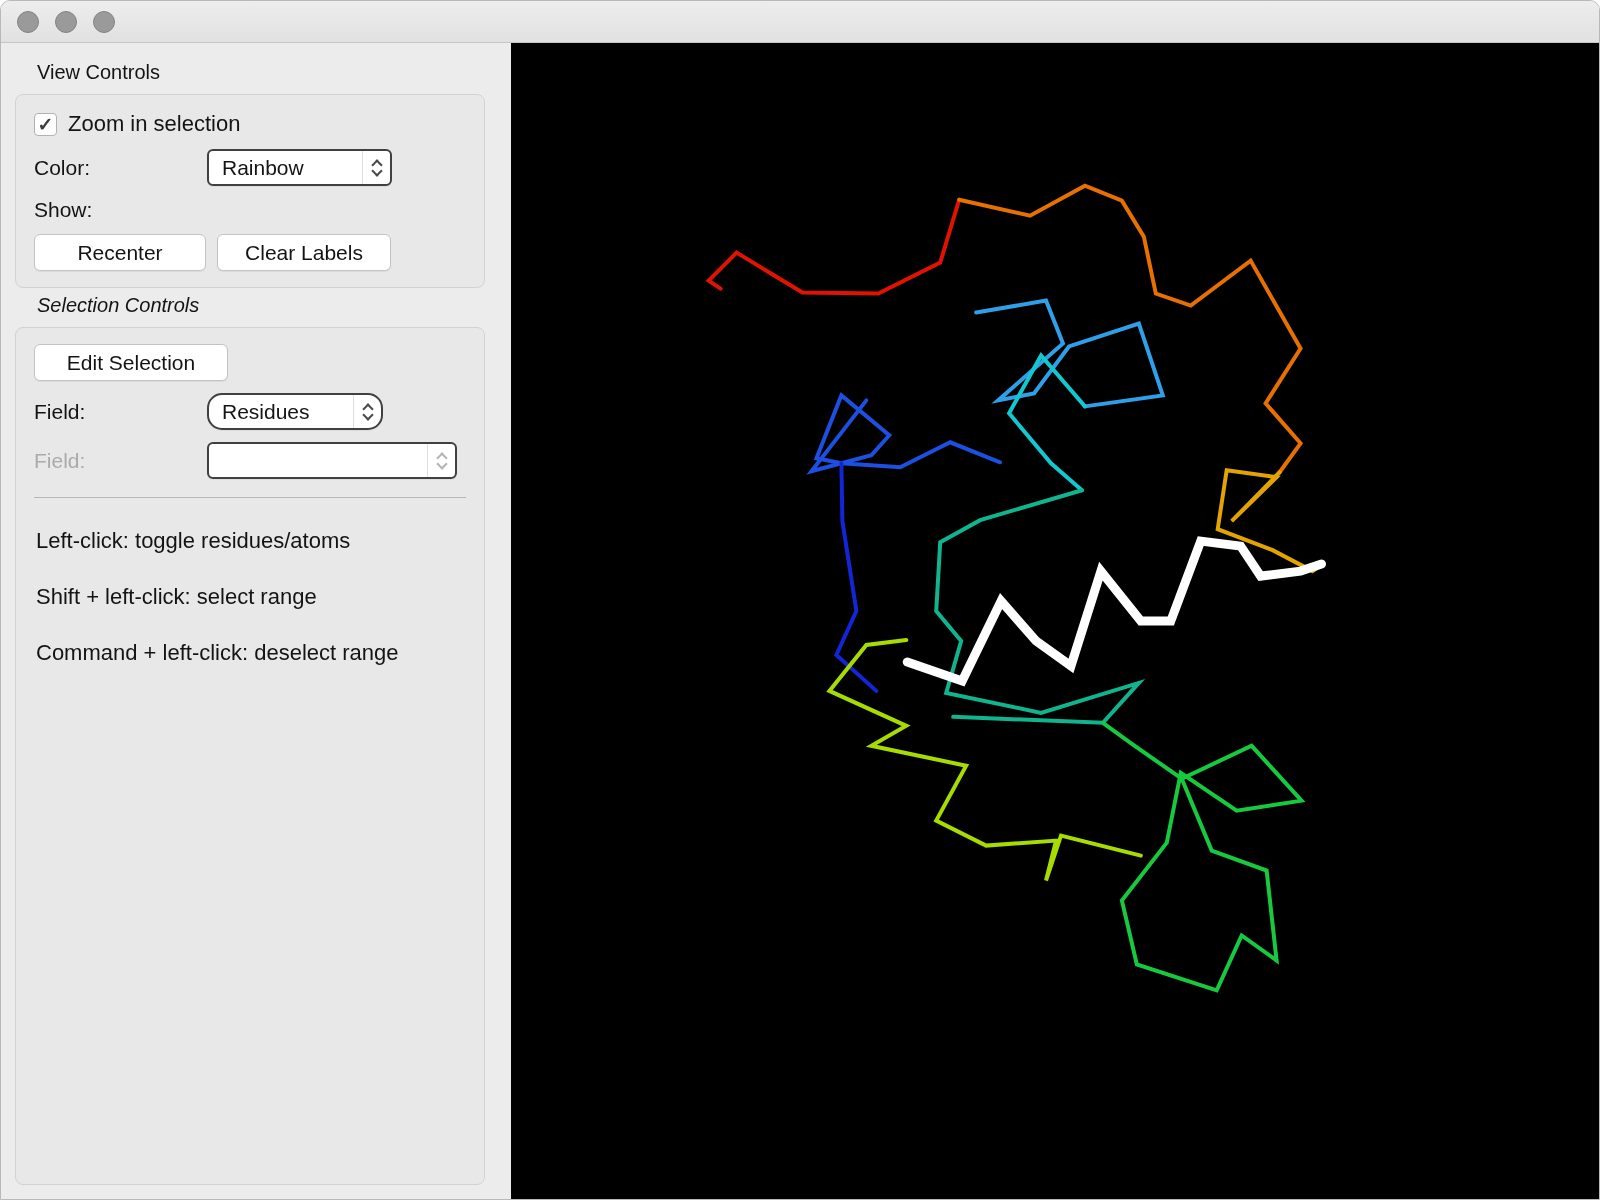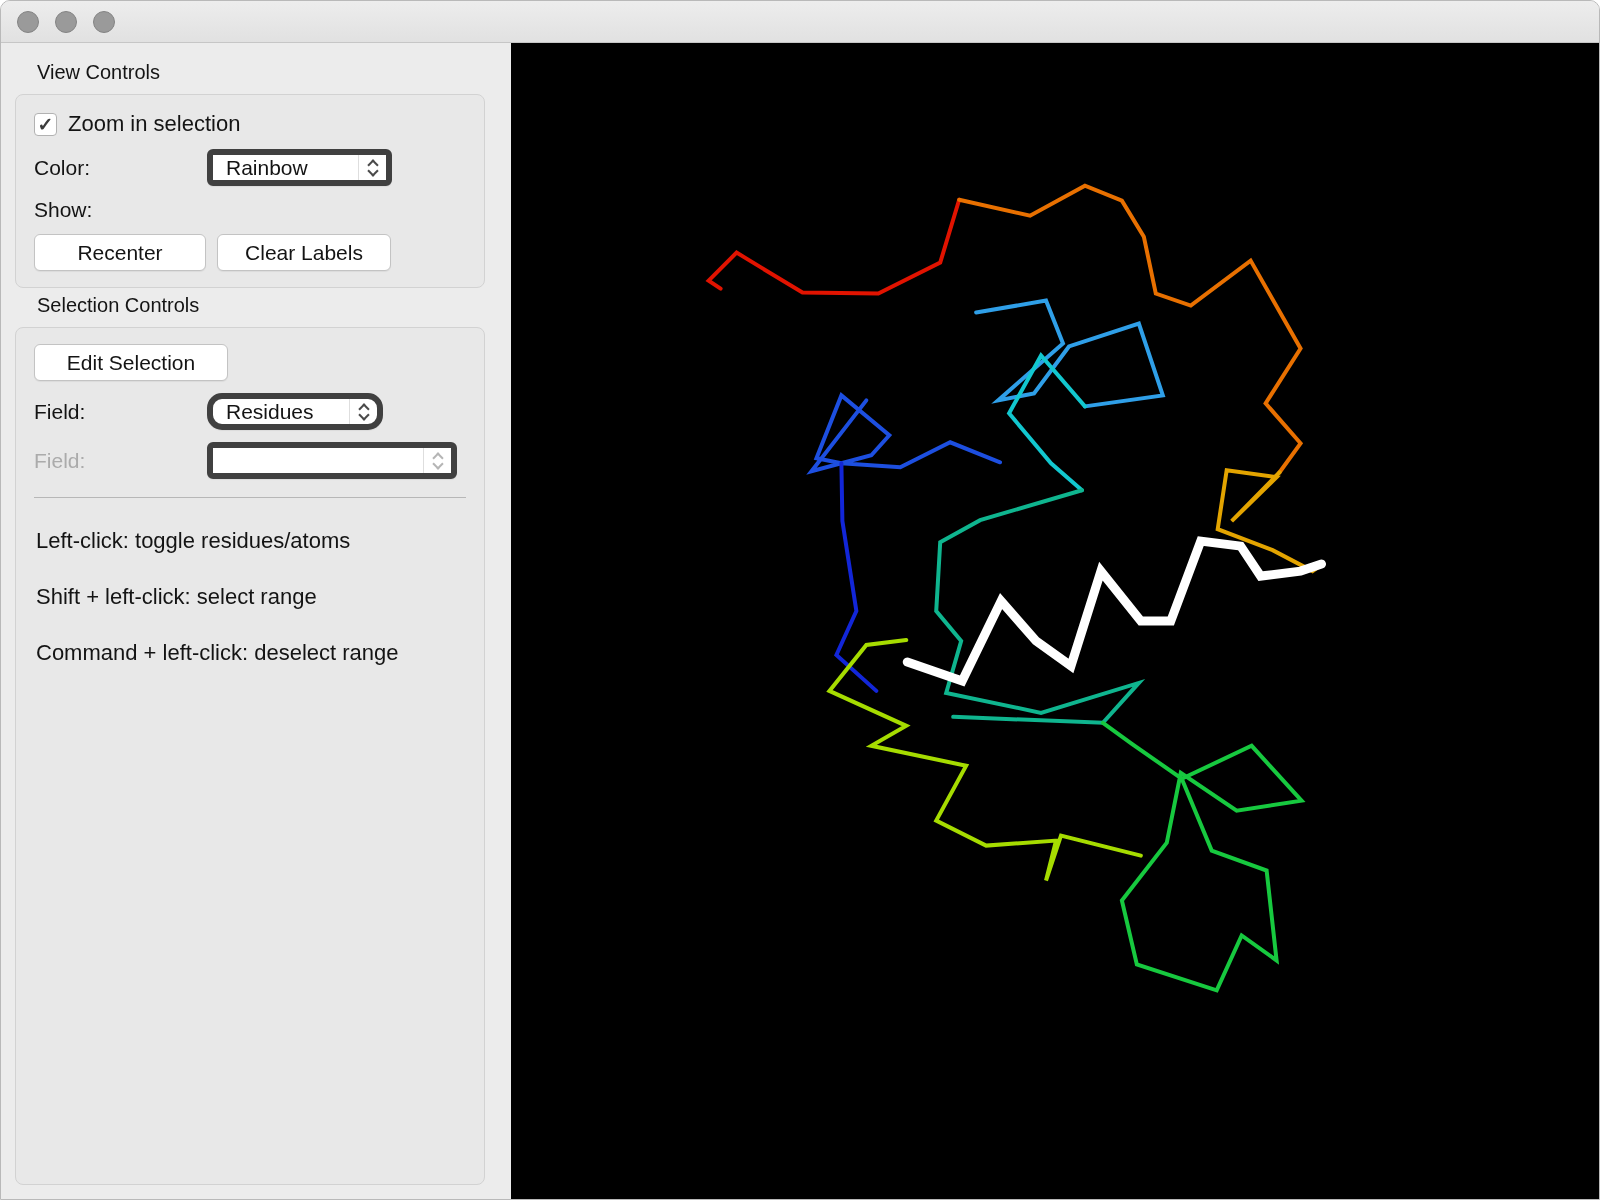--- a/index.html
+++ b/index.html
@@ -54,21 +54,21 @@
     border-radius:4px;
     display:flex; align-items:center; justify-content:center;
     font-size:19px; font-weight:bold; color:#3c3c3c;
     margin-right:11px;
   }
   .checkbox-label { font-size:22px; color:#141414; }
 
   .select {
     height:37px;
     background:#ffffff;
-    border:6px solid #404040;
+    border:2px solid #404040;
     border-radius:6px;
     display:flex; align-items:center; 
     padding-left:13px;
     font-size:21px; color:#141414;
     box-shadow:0 1px 1px rgba(0,0,0,0.06);
   }
   .select .value { flex:1; white-space:nowrap; overflow:hidden; }
   .select.disabled { color:#ababab; }
   .stepper {
     width:28px; align-self:stretch;
@@ -153,21 +153,21 @@
           <span class="form-label">Show:</span>
         </div>
 
         <div class="row" style="margin-bottom:2px;">
           <button class="btn w-recenter">Recenter</button>
           <span class="gap"></span>
           <button class="btn w-clear">Clear Labels</button>
         </div>
       </div>
 
-      <div class="section-title" style="">Selection Controls</div>
+      <div class="section-title" style="font-style:italic;">Selection Controls</div>
 
       <div class="groupbox grow">
         <div class="row first">
           <button class="btn w-edit">Edit Selection</button>
         </div>
 
         <div class="row">
           <span class="form-label">Field:</span>
           <div class="select w-residues">
             <span class="value">Residues</span>

